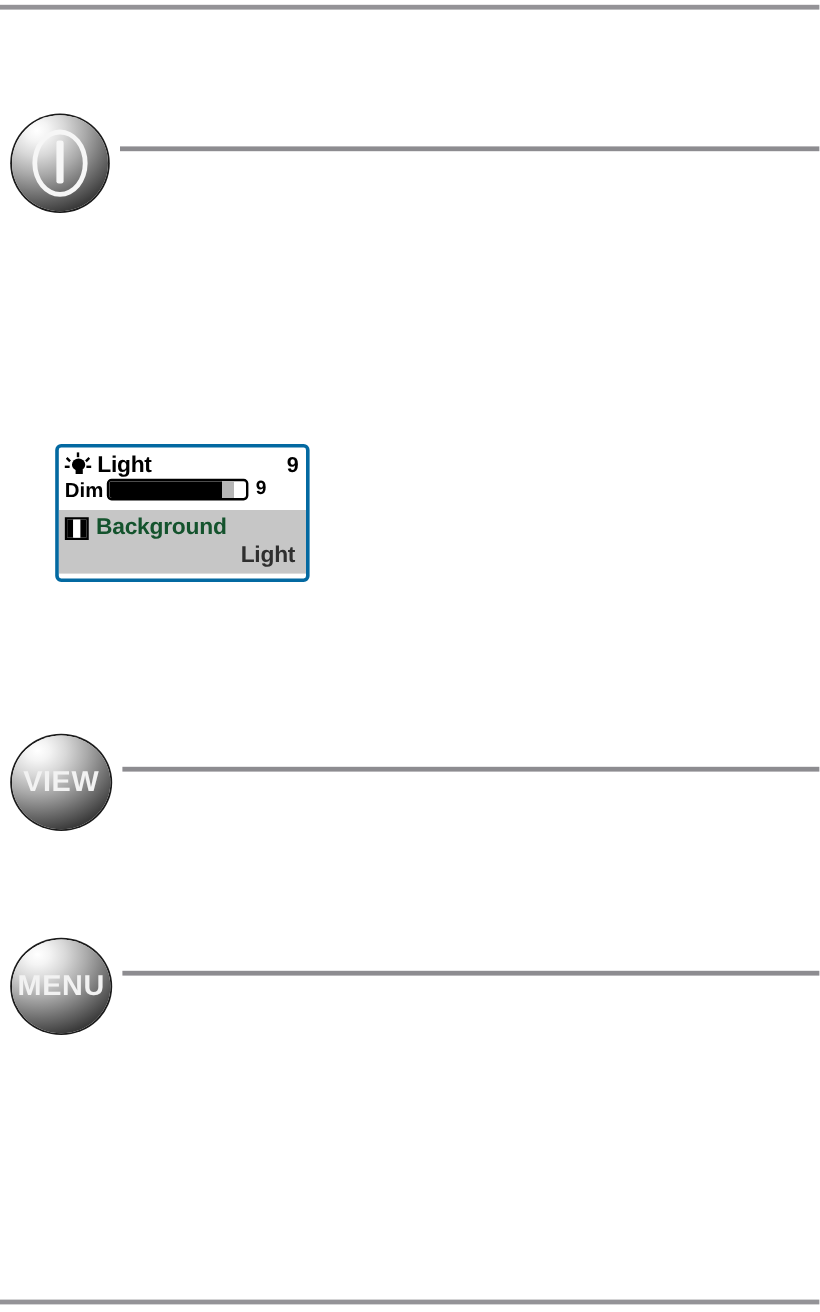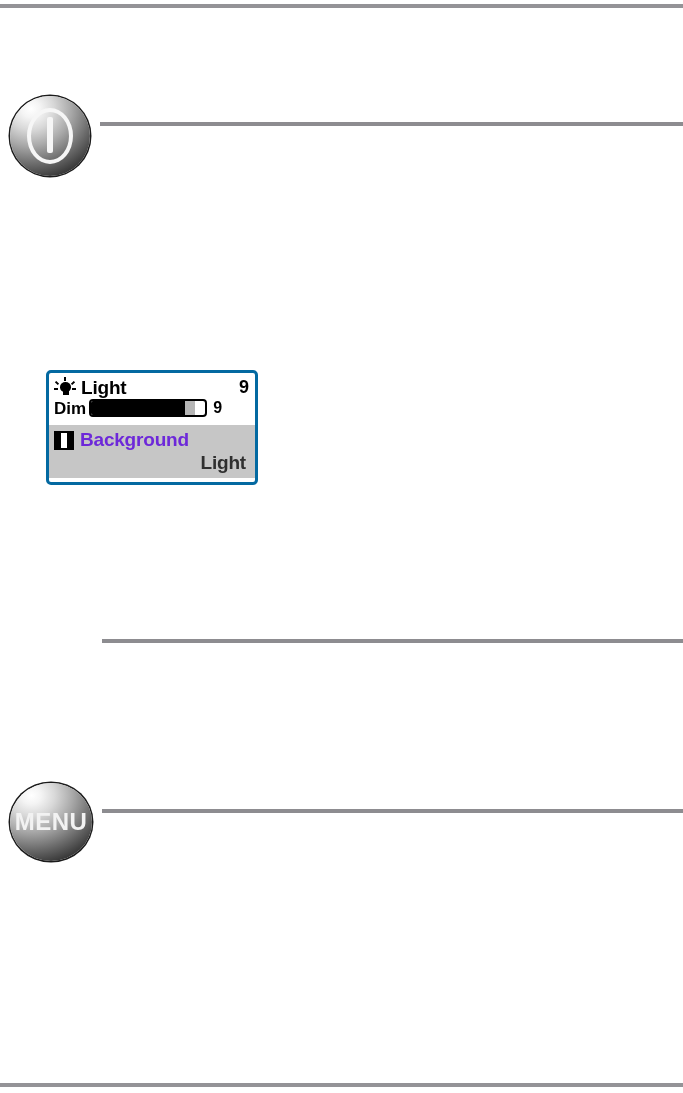--- a/index.html
+++ b/index.html
@@ -149,21 +149,21 @@
   .contrast-ico i { display:block; height:100%; }
   .contrast-ico .b { width:34%; background:#000; }
   .contrast-ico .w { width:33%; background:#fff; }
   .contrast-ico .g { width:33%; background:#000; }
 
   .lcd-bg-label {
     display:flex; align-items:center;
     padding:4px 6px 0 5px;
   }
   .lcd-bg-text {
-    font-weight:bold; font-size:19px; color:#6d28d9;
+    font-weight:bold; font-size:19px; color:#14532d;
     margin-left:6px; letter-spacing:-0.2px;
   }
   .lcd-bg-value {
     text-align:right;
     font-weight:bold; font-size:19px; color:#2f2f2f;
     padding:1px 9px 4px 0;
     letter-spacing:-0.2px;
   }
 </style>
 </head>
@@ -217,20 +217,23 @@
             <i class="w"></i>
             <i class="g"></i>
         </span>
         <span class="lcd-bg-text">Background</span>
       </div>
       <div class="lcd-bg-value">Light</div>
     </div>
   </div>
 
   <div class="btn-row" style="top:613px;height:80px;">
+    <div class="knob" style="left:10px; top:0; width:82px; height:78px;">
+      <span class="knob-label" style="font-size:24px;">VIEW</span>
+    </div>
     <div class="sep" style="left:102px; top:26px; width:581px;"></div>
   </div>
 
   <div class="btn-row" style="top:783px;height:80px;">
     <div class="knob" style="left:10px; top:0; width:82px; height:78px;">
       <span class="knob-label" style="font-size:24px;">MENU</span>
     </div>
     <div class="sep" style="left:102px; top:26px; width:581px;"></div>
   </div>
 

